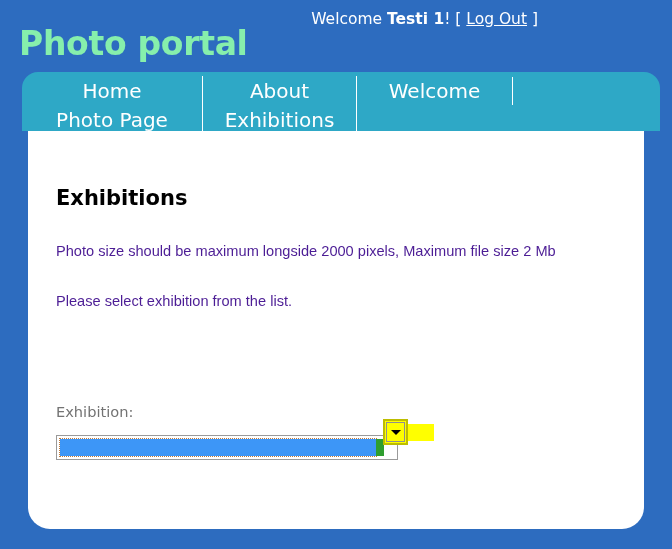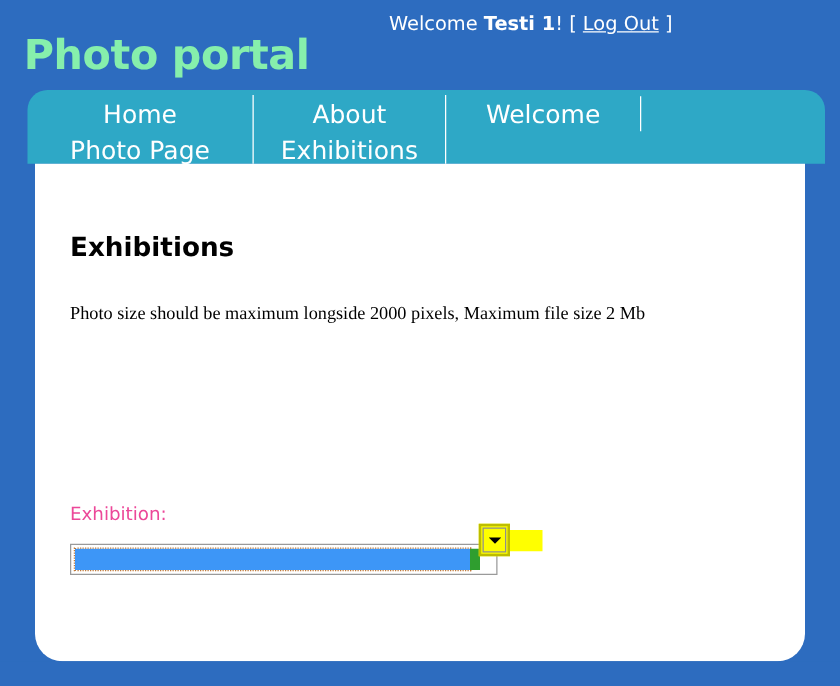--- a/index.html
+++ b/index.html
@@ -114,39 +114,39 @@
     font-size: 21px;
     font-weight: bold;
     color: #000000;
     font-family: "DejaVu Sans", sans-serif;
   }
   #body-text {
     position: absolute;
     left: 28px;
     top: 108px;
     width: 560px;
-    color: #000000;
+    color: #4c1d95;
     font-size: 14.6px;
     line-height: 25px;
-    font-family: Liberation Serif, serif;
+    font-family: Liberation Sans, sans-serif;
   }
   #body-text p {
     margin: 0;
   }
   #body-text p.spaced {
     margin-top: 25px;
   }
   #form-row {
     position: absolute;
     left: 28px;
     top: 272px;
     width: 420px;
   }
   #exhibition-label {
-    color: #ec4899;
+    color: #737373;
     font-size: 14.6px;
     font-family: "DejaVu Sans", sans-serif;
     display: block;
     margin-bottom: 15px;
   }
   #select-wrap {
     position: relative;
     width: 342px;
     height: 25px;
   }
@@ -262,20 +262,21 @@
 
     <div class="nav-div half" style="left:490px;"></div>
   </div>
 
   <div id="content">
 
     <div id="page-heading">Exhibitions</div>
 
     <div id="body-text">
       <p>Photo size should be  maximum longside 2000 pixels, Maximum file size 2 Mb</p>
+      <p class="spaced">Please select exhibition from the list.</p>
     </div>
 
     <div id="form-row">
       <label id="exhibition-label">Exhibition:</label>
       <div id="select-wrap">
         <div id="exhibition-select">
           <div id="select-value"></div>
           <div id="select-green"></div>
         </div>
       </div>

